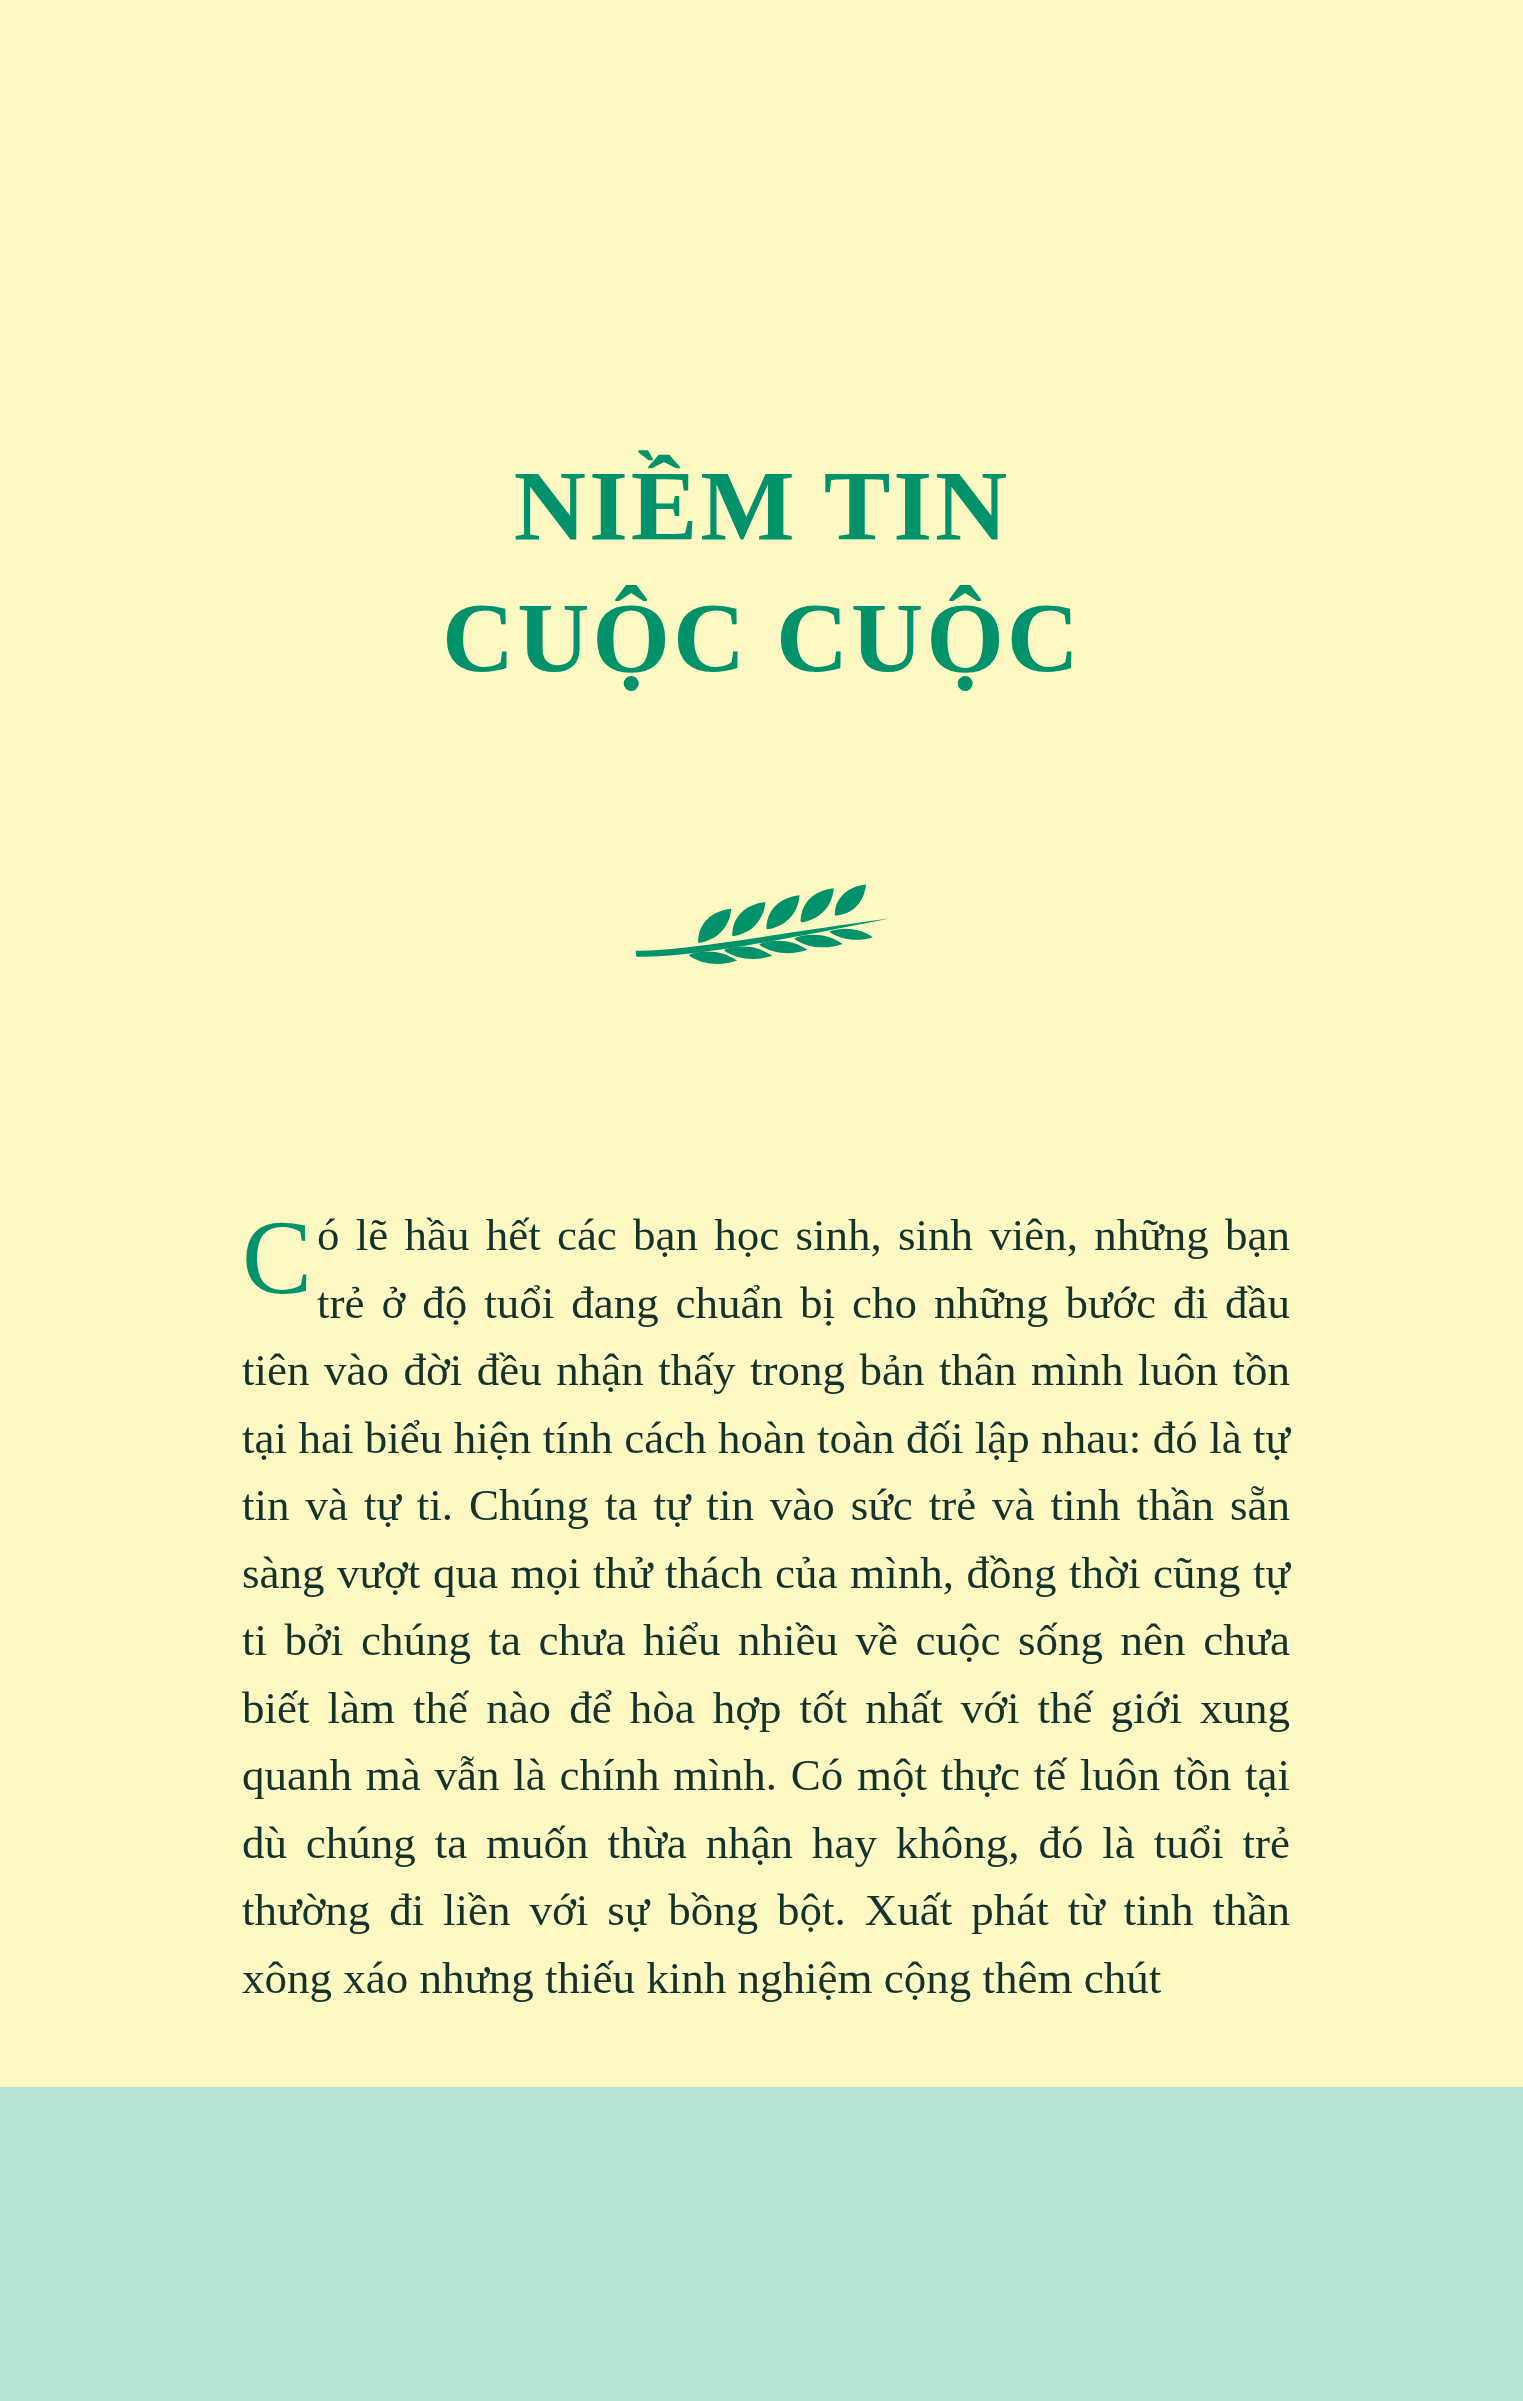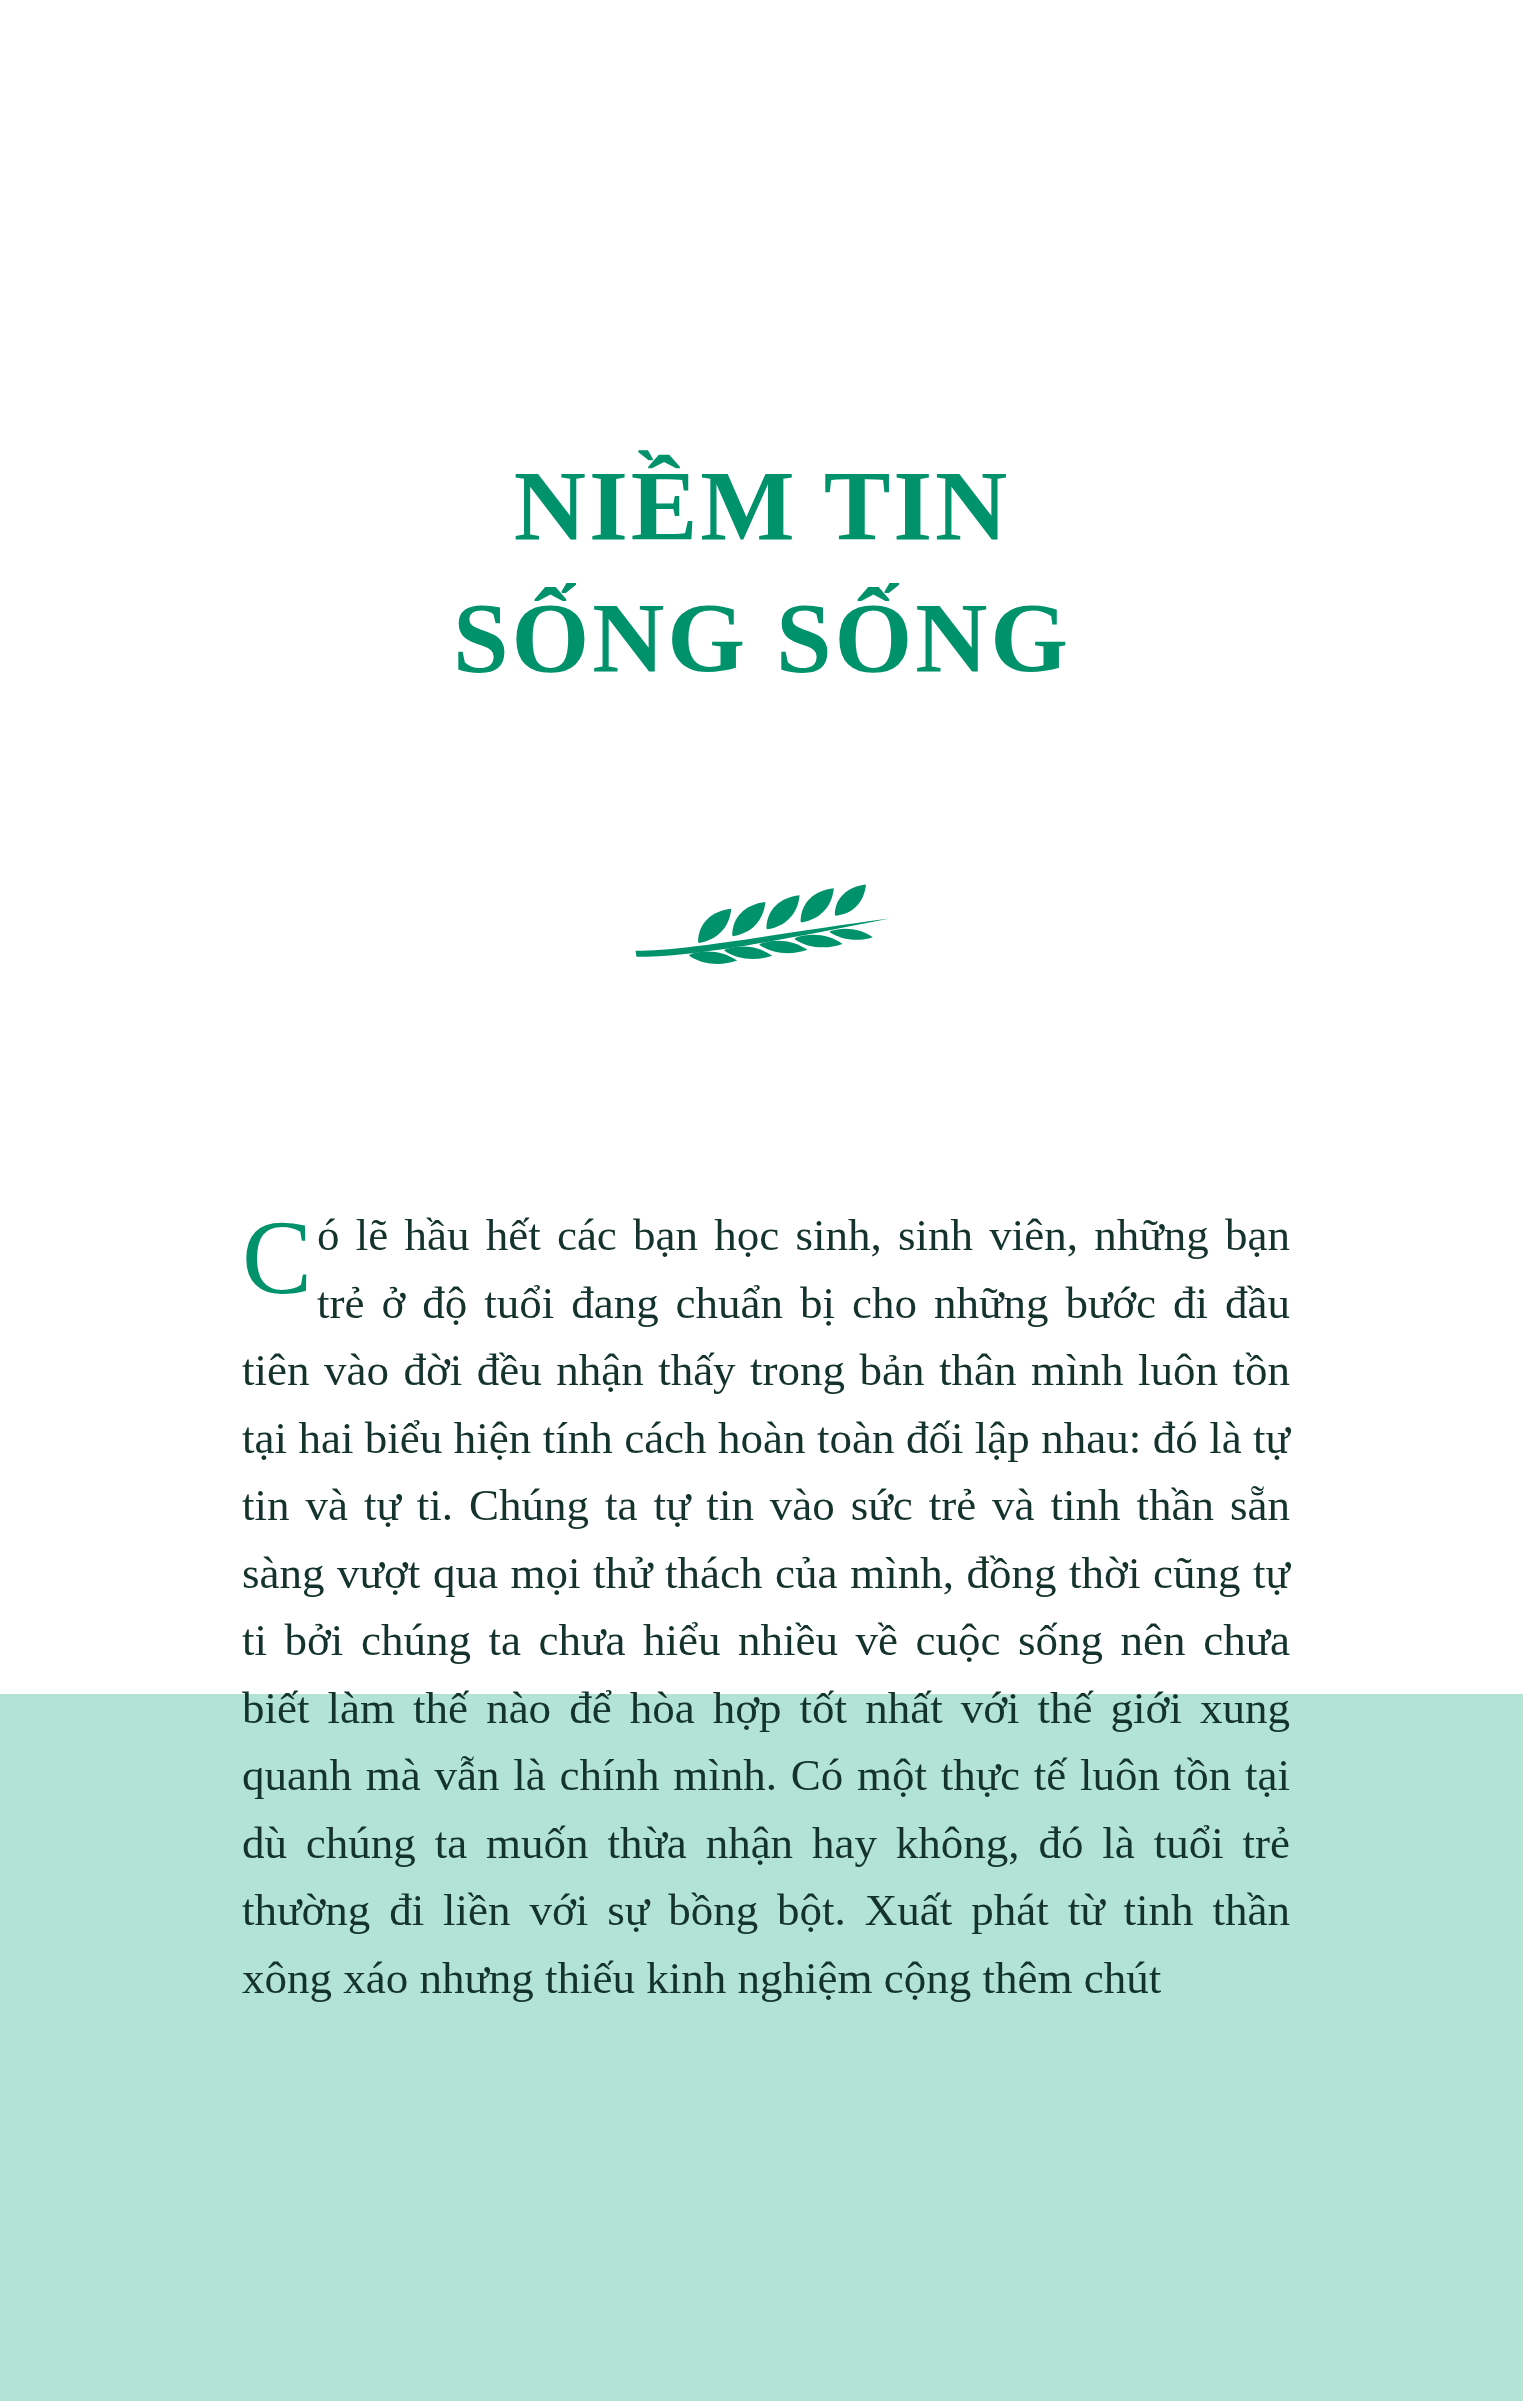--- a/index.html
+++ b/index.html
@@ -10,22 +10,22 @@
     width: 1524px;
     height: 2401px;
     background: #b2e3d4;
     font-family: "Liberation Serif", serif;
     overflow: hidden;
   }
 
   .page {
     position: relative;
     width: 1524px;
-    height: 1694px;
-    background: #ffffff;
+    height: 2087px;
+    background: #fef9c3;
     box-sizing: border-box;
   }
 
   
   .title-block {
     position: absolute;
     top: 440px;
     left: 0;
     width: 100%;
     text-align: center;
@@ -82,21 +82,21 @@
     margin-top: 3.9px;
   }
 </style>
 </head>
 <body>
 
 <div class="page">
 
   <div class="title-block">
     <div class="title-line">NIỀM TIN</div>
-    <div class="title-line">SỐNG SỐNG</div>
+    <div class="title-line">CUỘC CUỘC</div>
   </div>
 
   <div class="ornament">
     <svg width="293" height="127" viewBox="0 0 600 260" xmlns="http://www.w3.org/2000/svg" aria-hidden="true">
       <g fill="#00936b">
 
         <path d="M40 186 C 150 186, 330 150, 560 120 C 330 166, 150 200, 42 198 Z"></path>
 
         <path d="M168 168 C 168 130, 196 104, 236 100 C 232 140, 206 164, 170 170 Z"></path>
         <path d="M238 154 C 238 116, 266 90, 306 86 C 302 126, 276 150, 240 156 Z"></path>

